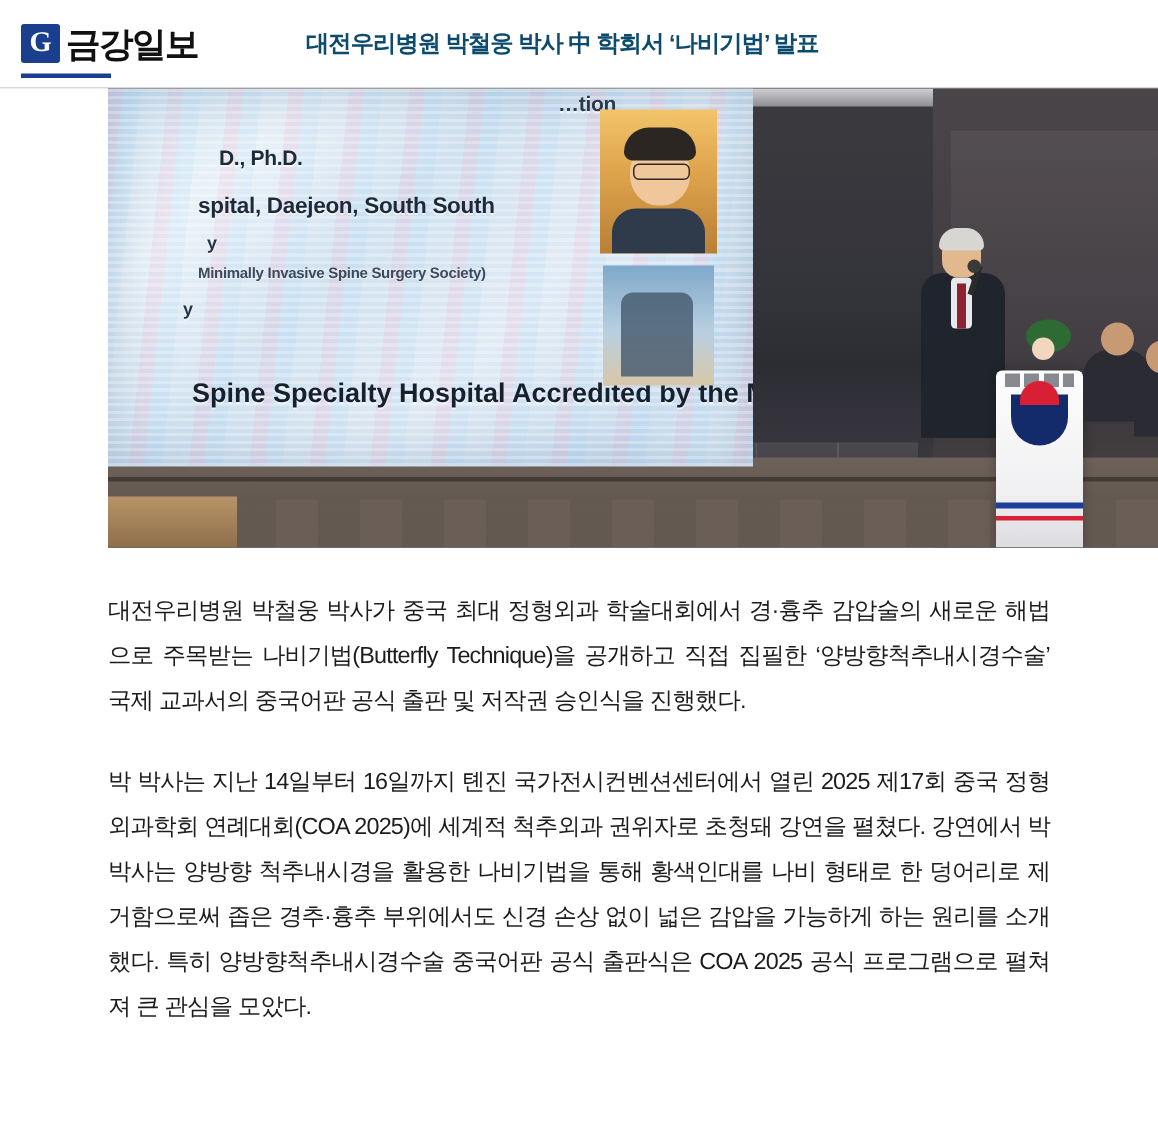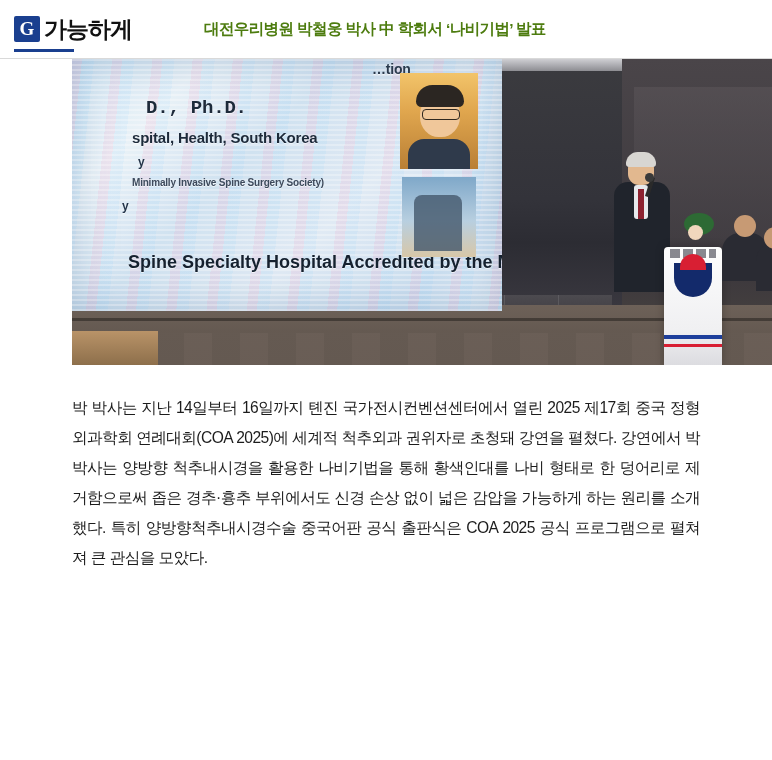--- a/index.html
+++ b/index.html
@@ -47,21 +47,21 @@
   .brand-name {
     font-size: 23px;
     font-weight: bold;
     letter-spacing: -1px;
     color: #111111;
   }
   .header-title {
     font-size: 15.5px;
     font-weight: bold;
     letter-spacing: -0.6px;
-    color: #4d7c0f;
+    color: #0c4a6e;
     padding-left: 22px;
   }
   .header-rule {
     position: absolute;
     left: 14px;
     top: 49px;
     width: 60px;
     height: 3px;
     background: #1a3f8f;
   }
@@ -143,21 +143,21 @@
     background: repeating-linear-gradient(96deg, rgba(255,120,170,.12) 0 10px, rgba(120,200,255,.10) 10px 22px, rgba(255,255,255,0) 22px 40px);
   }
   .slide-line {
     position: absolute;
     color: #1d2a3a;
     font-weight: bold;
     letter-spacing: -0.2px;
     white-space: nowrap;
     text-shadow: 0 1px 0 rgba(255,255,255,.65);
   }
-  .sl1 { left: 74px;  top: 38px;  font-size: 19px; font-family: Liberation Mono, monospace; }
+  .sl1 { left: 74px;  top: 38px;  font-size: 14px; }
   .sl2 { left: 60px;  top: 70px;  font-size: 15px; }
   .sl3 { left: 66px;  top: 96px;  font-size: 12px; font-weight: 600; color:#24354a; }
   .sl4 { left: 60px;  top: 118px; font-size: 10px; font-weight: 600; color:#3d4a5c; }
   .sl5 { left: 50px;  top: 140px; font-size: 12px; font-weight: 600; color:#24354a; }
   .sl6 { left: 54px;  top: 172px; font-size: 10.5px; font-weight: 600; color:#30435a; }
   .sl7 { left: 56px;  top: 193px; font-size: 18px; letter-spacing: 0px; color:#15212f; }
   .sl8 { left: 12px;  top: 218px; font-size: 25px; letter-spacing: -0.5px; color:#101b28; }
   .sl-top { left: 300px; top: 2px; font-size: 14px; color:#2a3a4d; }
 
   
@@ -327,21 +327,21 @@
     font-family: "Liberation Sans", sans-serif;
     text-align: justify;
   }
 </style>
 </head>
 <body>
 
 <div class="header">
   <div class="brand">
     <div class="brand-mark">G</div>
-    <div class="brand-name">가능하게</div>
+    <div class="brand-name">금강일보</div>
   </div>
   <div class="header-title">대전우리병원 박철웅 박사 中 학회서 ‘나비기법’ 발표</div>
 </div>
 <div class="header-rule"></div>
 <div class="header-divider"></div>
 
 <div class="article">
 
   <figure class="figure">
     <div class="photo">
@@ -353,21 +353,21 @@
       <div class="hall-floor"></div>
       <div class="hall-carpet"></div>
       <div class="stage-edge"></div>
 
       <div class="screen">
         <div class="screen-moire"></div>
         <div class="screen-scan"></div>
 
         <div class="slide-line sl-top">…tion</div>
         <div class="slide-line sl1">D., Ph.D.</div>
-        <div class="slide-line sl2">spital, Health, South Korea</div>
+        <div class="slide-line sl2">spital, Daejeon, South South</div>
         <div class="slide-line sl3">y</div>
         <div class="slide-line sl4">Minimally Invasive Spine Surgery Society)</div>
         <div class="slide-line sl5">y</div>
         <div class="slide-line sl7">Spine Specialty Hospital Accredited by the Ministry of Health and Welfare</div>
 
         <div class="slide-portrait">
           <div class="body"></div>
           <div class="face"></div>
           <div class="hair"></div>
           <div class="glasses"></div>
@@ -407,16 +407,17 @@
         <div class="ahead a2h"></div>
       </div>
 
       <div class="table-left"></div>
 
     </div>
 
   </figure>
 
   <div class="body-copy">
+    <p>대전우리병원 박철웅 박사가 중국 최대 정형외과 학술대회에서 경·흉추 감압술의 새로운 해법으로 주목받는 나비기법(Butterfly Technique)을 공개하고 직접 집필한 ‘양방향척추내시경수술’ 국제 교과서의 중국어판 공식 출판 및 저작권 승인식을 진행했다.</p>
     <p>박 박사는 지난 14일부터 16일까지 톈진 국가전시컨벤션센터에서 열린 2025 제17회 중국 정형외과학회 연례대회(COA 2025)에 세계적 척추외과 권위자로 초청돼 강연을 펼쳤다. 강연에서 박 박사는 양방향 척추내시경을 활용한 나비기법을 통해 황색인대를 나비 형태로 한 덩어리로 제거함으로써 좁은 경추·흉추 부위에서도 신경 손상 없이 넓은 감압을 가능하게 하는 원리를 소개했다. 특히 양방향척추내시경수술 중국어판 공식 출판식은 COA 2025 공식 프로그램으로 펼쳐져 큰 관심을 모았다.</p>
   </div>
 
 </div>
 
 </body></html>

